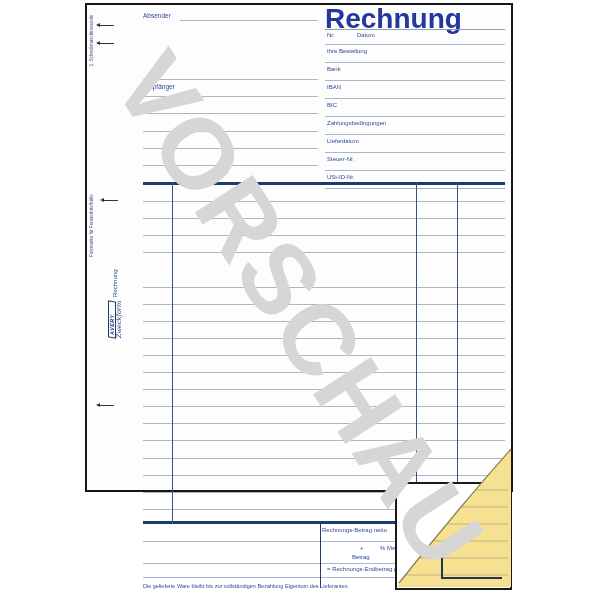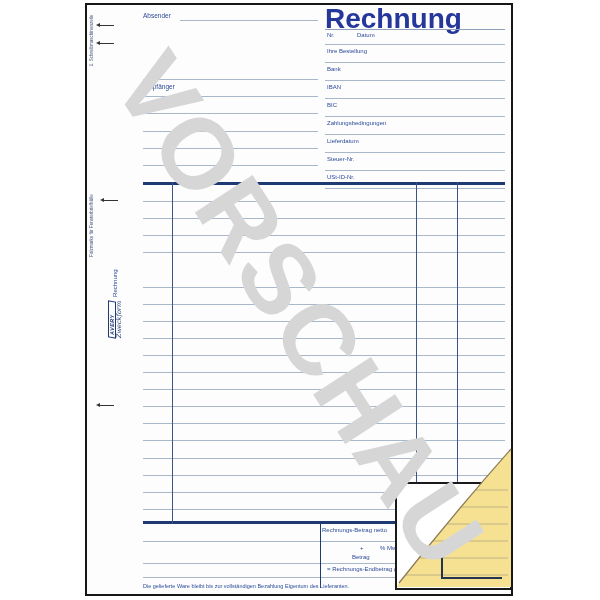--- a/index.html
+++ b/index.html
@@ -1,18 +1,18 @@
 <!DOCTYPE html>
 <html><head>
 <meta charset="utf-8">
 <style>
   html,body{margin:0;padding:0;background:#ffffff;}
   .stage{position:relative;width:600px;height:600px;background:#ffffff;overflow:hidden;
          font-family:"Liberation Sans", sans-serif;}
-  .page{position:absolute;left:85px;top:3px;width:428px;height:593px;
+  .page{position:absolute;left:85px;top:3px;width:428px;height:489px;
         background:#fdfdfd;border:2px solid #161616;box-sizing:border-box;}
   .abs{position:absolute;}
   .lbl{position:absolute;color:#2d4a99;font-size:6px;line-height:7px;white-space:nowrap;}
   .rule{position:absolute;height:1px;background:#a9b7ca;}
   .navyline{position:absolute;background:#1e3a72;}
   
   .vnote{position:absolute;color:#41577f;font-size:4.5px;white-space:nowrap;
          transform:rotate(-90deg);transform-origin:center;text-align:center;}
   .fold-arrow{position:absolute;width:18px;height:5px;}
   .fold-arrow .shaft{position:absolute;left:3px;top:2px;width:15px;height:1px;background:#333;}

